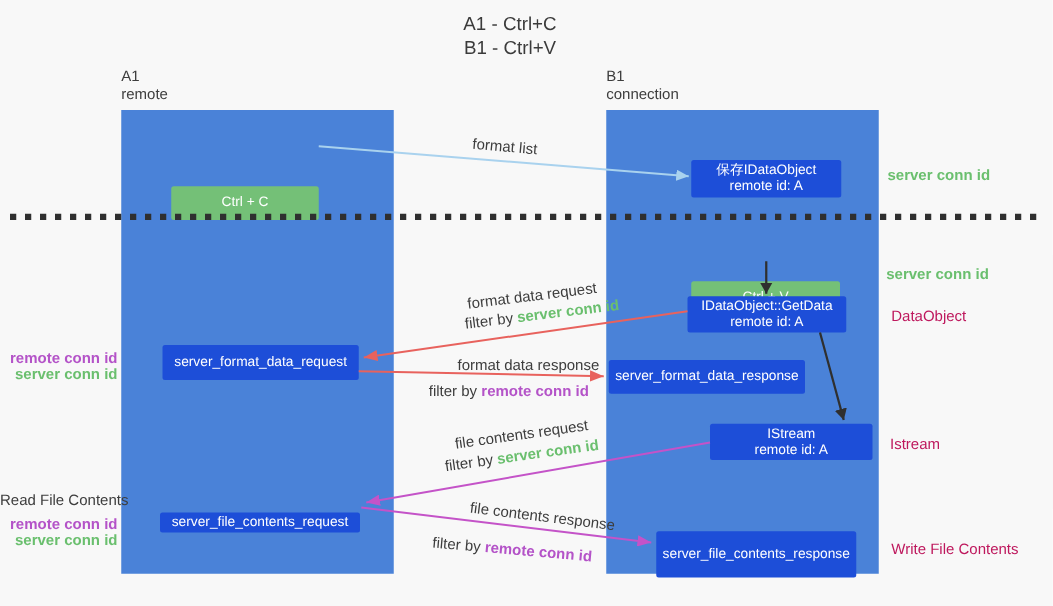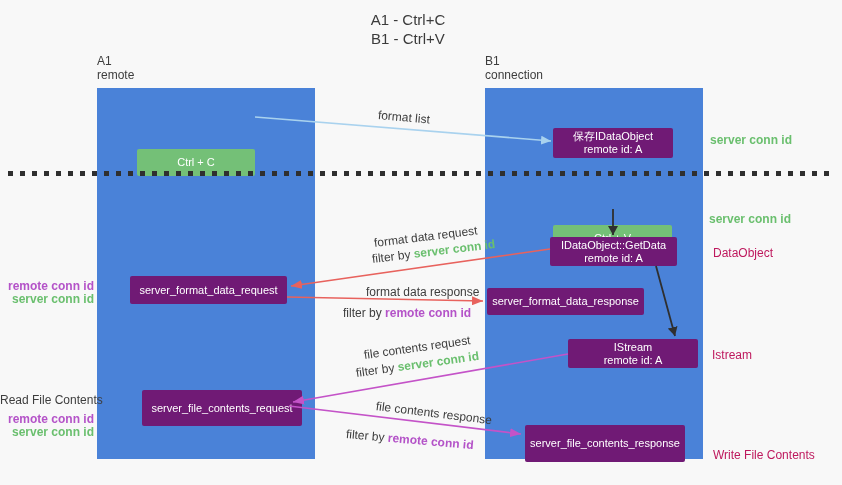--- a/index.html
+++ b/index.html
@@ -21,21 +21,21 @@
     position:absolute; top:88px; width:218px; height:371px;
     background:#4a82d8;
   }
   .node {
     position:absolute; display:flex; flex-direction:column;
     align-items:center; justify-content:center;
     color:#ffffff; font-size:11px; line-height:13px;
     text-align:center; border-radius:2px; white-space:nowrap;
   }
   .node.green  { background:#74c077;margin-top:45px; }
-  .node.orange { background:#701a75; }
+  .node.orange { background:#1d4ed8; }
   .overlay { position:absolute; left:0; top:0; pointer-events:none; }
   .alabel {
     position:absolute; font-size:12px; white-space:nowrap;
     transform-origin:left center; color:#3d3d3d;
   }
   .side {
     position:absolute; font-size:12px; white-space:nowrap; color:#be185d;
   }
   .left-stack { position:absolute; left:0; width:94px; text-align:right; font-size:12px; white-space:nowrap; }
   .key-green  { color:#6abf6e; font-weight:bold; }
@@ -87,21 +87,21 @@
 
   <div class="node orange" style="left:487px; top:288px; width:157px; height:27px;">
     <span>server_format_data_response</span>
   </div>
 
   <div class="node orange" style="left:568px; top:339px; width:130px; height:29px;">
     <span>IStream</span>
     <span>remote id: A</span>
   </div>
 
-  <div class="node orange" style="left:128px; top:390px; width:160px; height:36px;margin-left:14px;">
+  <div class="node orange" style="left:128px; top:410px; width:160px; height:16px;">
     <span>server_file_contents_request</span>
   </div>
 
   <div class="node orange" style="left:525px; top:425px; width:160px; height:37px;">
     <span>server_file_contents_response</span>
   </div>
 
   <svg class="overlay" width="842" height="485" viewBox="0 0 842 485">
     <defs>
       <marker id="mb" markerUnits="userSpaceOnUse" markerWidth="11" markerHeight="9" refX="10" refY="4.5" orient="auto">
@@ -162,21 +162,21 @@
 
   <div class="alabel" style="left:346px; top:427px; transform:rotate(5deg);">
     <span>filter by</span>
     <span class="key-purple">remote conn id</span>
   </div>
 
   <div class="side key-green" style="left:710px; top:133px;">server conn id</div>
   <div class="side key-green" style="left:709px; top:212px;">server conn id</div>
   <div class="side" style="left:713px; top:246px;">DataObject</div>
   <div class="side" style="left:712px; top:348px;">Istream</div>
-  <div class="side" style="left:713px; top:432px;margin-top:16px;">Write File Contents</div>
+  <div class="side" style="left:713px; top:432px;">Write File Contents</div>
 
   <div class="left-stack key-purple" style="top:279px;">remote conn id</div>
   <div class="left-stack key-green" style="top:292px;">server conn id</div>
 
   <div class="left-stack" style="top:393px;">Read File Contents</div>
   <div class="left-stack key-purple" style="top:412px;">remote conn id</div>
   <div class="left-stack key-green" style="top:425px;">server conn id</div>
 
 </div>
 

